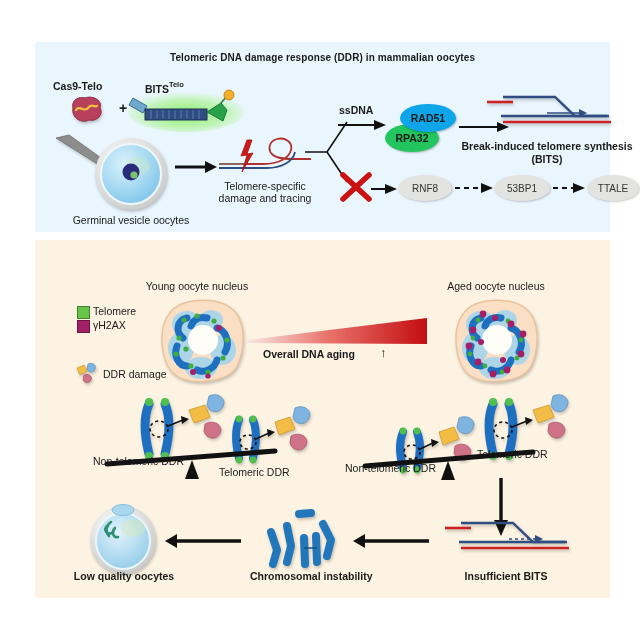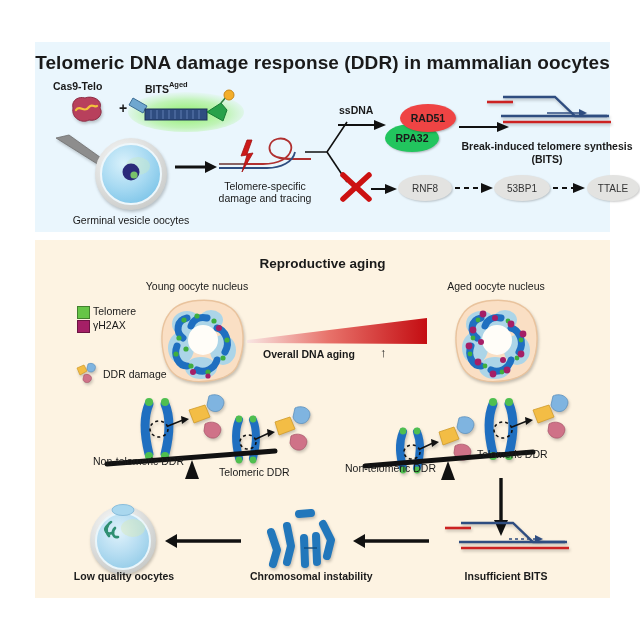--- a/index.html
+++ b/index.html
@@ -7,39 +7,39 @@
   body{width:640px;height:640px;overflow:hidden;
        font-family:"Liberation Sans","DejaVu Sans",sans-serif;
        color:#1a1a1a;}
   #figure{position:relative;width:640px;height:640px;}
 
   .panel{position:absolute;}
   #panel-top{left:35px;top:42px;width:575px;height:190px;background:#eaf6fd;}
   #panel-bottom{left:35px;top:240px;width:575px;height:358px;background:#fdf3e2;}
 
   .ttl{position:absolute;font-weight:bold;text-align:center;white-space:nowrap;}
-  #title-top{left:0;top:10px;width:575px;font-size:19px;letter-spacing:.1px;}
+  #title-top{left:0;top:10px;width:575px;font-size:10px;letter-spacing:.1px;}
   #title-bottom{left:0;top:16px;width:575px;font-size:13.5px;}
 
   .lbl{position:absolute;white-space:nowrap;font-size:10.5px;}
   .lbl.b{font-weight:bold;}
   .lbl.c{text-align:center;}
 
   
   .svgbox{position:absolute;overflow:visible;}
 
   
   .pill{position:absolute;display:flex;align-items:center;justify-content:center;
         border-radius:50%;font-size:10px;color:#333;background:#e3e3e1;
         box-shadow:1px 1px 2px rgba(0,0,0,.20);}
 
   .ov{position:absolute;display:flex;align-items:center;justify-content:center;
       border-radius:50%;font-size:10.5px;font-weight:bold;color:#1a1a1a;
       box-shadow:1px 1px 2px rgba(0,0,0,.25);}
-  #ov-rad51{background:#ef4444;}
+  #ov-rad51{background:#0ea5e9;}
   #ov-rpa32{background:#22c55e;}
 
   
   .sw{position:absolute;width:11px;height:11px;border:1px solid rgba(0,0,0,.35);}
 
   
   #dmg-wedge{position:absolute;}
 
   .shadowed{filter:drop-shadow(1.5px 2px 1.5px rgba(0,0,0,.22));}
 </style>
@@ -55,21 +55,21 @@
     <div class="lbl b" style="left:18px;top:38px;">Cas9-Telo</div>
     <svg class="svgbox shadowed" style="left:30px;top:52px;" width="42" height="30" viewBox="0 0 42 30">
       <path d="M8 14 C6 6,14 2,20 4 C27 1,38 6,35 14 C39 20,32 28,24 26
                C17 30,6 24,8 14 Z" fill="#b8405c" stroke="#8d2c45" stroke-width="1"></path>
       <path d="M11 16 C15 10,19 20,24 13 C27 9,30 14,32 12" fill="none" stroke="#f3c33c" stroke-width="2.2" stroke-linecap="round"></path>
     </svg>
 
     <div class="lbl b" style="left:84px;top:58px;font-size:14px;">+</div>
 
     <div style="position:absolute;left:110px;top:37px;white-space:nowrap;">
-      <span class="lbl b" style="position:relative;left:0;top:0;">BITS</span><span style="font-size:7.5px;font-weight:bold;vertical-align:super;">Aged</span>
+      <span class="lbl b" style="position:relative;left:0;top:0;">BITS</span><span style="font-size:7.5px;font-weight:bold;vertical-align:super;">Telo</span>
     </div>
 
     <svg class="svgbox" style="left:92px;top:48px;" width="118" height="42" viewBox="0 0 118 42">
       <defs>
         <radialGradient id="glow" cx="50%" cy="55%" r="58%">
           <stop offset="0%" stop-color="#7bed4e" stop-opacity=".85"></stop>
           <stop offset="60%" stop-color="#8cf060" stop-opacity=".45"></stop>
           <stop offset="100%" stop-color="#aaf58a" stop-opacity="0"></stop>
         </radialGradient>
       </defs>
@@ -186,21 +186,20 @@
     <div class="pill" style="left:459px;top:133px;width:56px;height:26px;">53BP1</div>
     <svg class="svgbox" style="left:518px;top:139px;" width="32" height="14" viewBox="0 0 32 14">
       <line x1="0" y1="7" x2="20" y2="7" stroke="#111" stroke-width="2" stroke-dasharray="5,4"></line>
       <polygon points="20,2 32,7 20,12" fill="#111"></polygon>
     </svg>
     <div class="pill" style="left:552px;top:133px;width:52px;height:26px;">TTALE</div>
   </div>
 
   <div class="panel" id="panel-bottom">
 
-    <div class="ttl" id="title-bottom">Reproductive aging</div>
 
     <div class="lbl c" style="left:92px;top:40px;width:140px;">Young oocyte nucleus</div>
 
     <svg class="svgbox shadowed" style="left:118px;top:54px;" width="96" height="92" viewBox="0 0 96 92">
       <path d="M16 20 C26 4,62 2,78 14 C94 26,92 56,84 72 C76 88,40 92,24 82
                C8 72,4 36,16 20 Z" fill="#fadfc4" stroke="#e9c39d" stroke-width="1.4"></path>
       <g fill="#9fd4ef" opacity=".85">
         <ellipse cx="34" cy="30" rx="15" ry="13"></ellipse>
         <ellipse cx="28" cy="54" rx="13" ry="16"></ellipse>
         <ellipse cx="48" cy="74" rx="16" ry="11"></ellipse>

